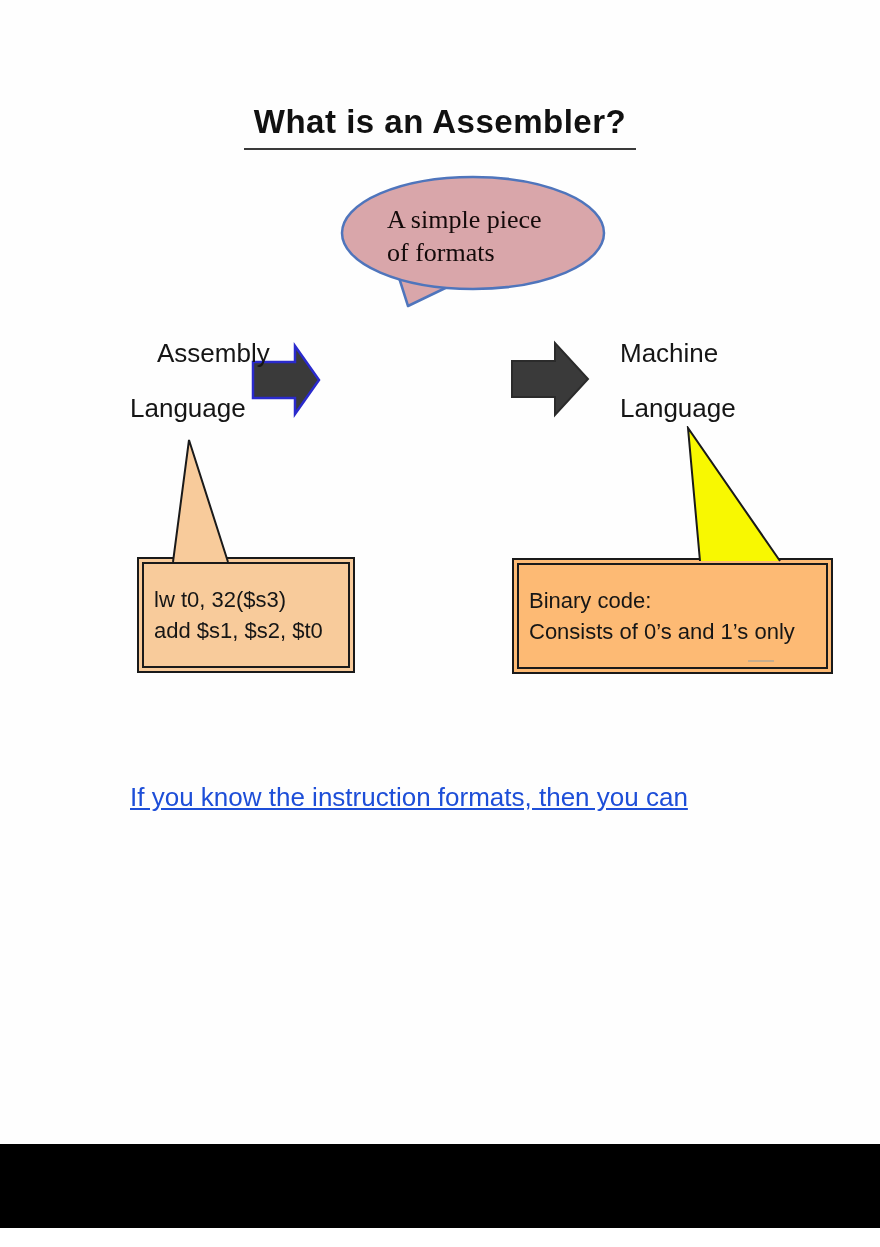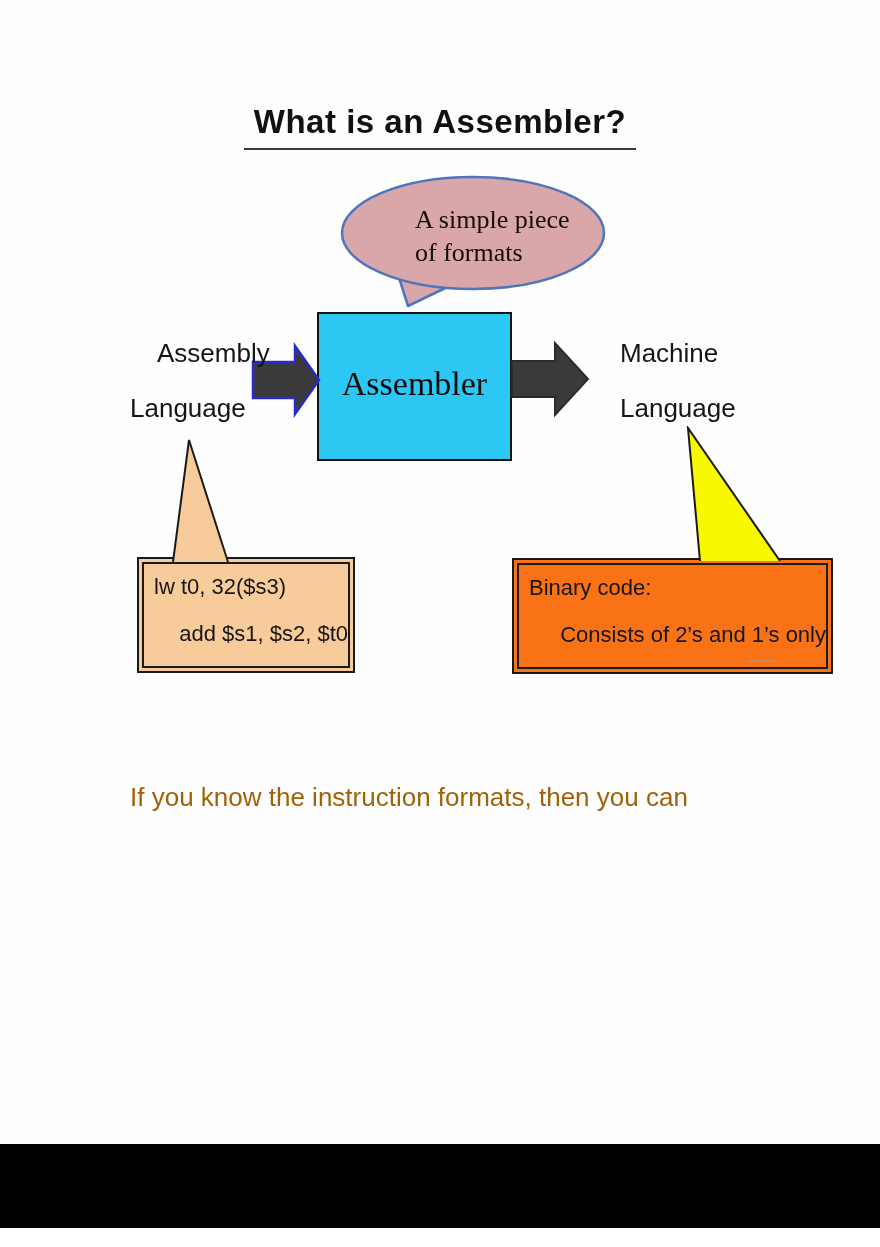--- a/index.html
+++ b/index.html
@@ -15,21 +15,21 @@
   #title-text {
     display: inline-block; font-size: 33px; font-weight: bold;
     letter-spacing: 0.5px; padding: 2px 10px 7px 10px;
     border-bottom: 2px solid #3a3a3a;
   }
 
   
   #bubble-svg { left: 338px; top: 173px; }
   #bubble-text {
     left: 387px; top: 203px; font-family: "Liberation Serif", serif;
-    font-size: 26px; line-height: 33px; color: #140a0a; margin-left: 28px;
+    font-size: 26px; line-height: 33px; color: #140a0a;
   }
 
   
   #assembler-box {
     left: 317px; top: 312px; width: 191px; height: 139px;
     border: 2px solid #111; display: flex; align-items: center; justify-content: center;
     padding-bottom: 6px; box-sizing: content-box;
   }
   #assembler-box .label {
     font-family: "Liberation Serif", serif; font-size: 34px; color: #0a0a0a;
@@ -54,33 +54,33 @@
   .callout {
     position: absolute; border: 2px solid #1a1a1a; box-sizing: border-box;
   }
   .callout .inner {
     position: absolute; top: 3px; left: 3px; right: 3px; bottom: 3px;
     border: 2px solid #1a1a1a;
   }
   .callout .line {
     font-size: 22px; color: #161616; line-height: 30px; margin-left: 10px;
   }
-  .callout .line.first { margin-top: 8px; }
-  .callout .line.second { margin-top: 17px; text-align: right; }
+  .callout .line.first { margin-top: 21px; }
+  .callout .line.second { margin-top: 1px; }
   #code-callout   { left: 137px; top: 557px; width: 218px; height: 116px; }
   #binary-callout { left: 512px; top: 558px; width: 321px; height: 116px; }
   #smudge-mark {
     left: 748px; top: 660px; width: 26px; height: 2px;
     background: #9aa0a0; opacity: 0.55;
   }
 
   
   #paragraph {
     left: 130px; top: 770px; width: 660px;
-    font-size: 26px; line-height: 55px; color: #a16207;
+    font-size: 26px; line-height: 55px; color: #1d4ed8; text-decoration: underline;
   }
 
   
   #footer-bar { left: 0; top: 1144px; width: 880px; height: 103px; }
 </style>
 </head>
 <body>
 
 <div id="page">
 
@@ -90,23 +90,20 @@
 
   <svg class="abs" id="bubble-svg" width="272" height="138" viewBox="0 0 272 138">
     <path d="M57,92 L70,133 L124,107 Z" stroke-width="2.5" stroke-linejoin="round" fill="#d9a6aa" stroke="#4f75bc"></path>
     <ellipse cx="135" cy="60" rx="131" ry="56" stroke-width="2.5" fill="#d9a6aa" stroke="#4f75bc"></ellipse>
   </svg>
   <div class="abs" id="bubble-text">
     <div>A simple piece</div>
     <div>of formats</div>
   </div>
 
-  <div class="abs" id="assembler-box" style="background-color: rgb(44, 199, 242); border-color: rgb(17, 17, 17);">
-    <span class="label">Assembler</span>
-  </div>
 
   <svg class="abs" id="left-arrow-svg" width="74" height="80" viewBox="0 0 74 80">
     <polygon points="4,22 46,22 46,6 70,40 46,74 46,58 4,58" stroke-width="2.5" stroke-linejoin="miter" fill="#3a3a3a" stroke="#2a2acc"></polygon>
   </svg>
 
   <svg class="abs" id="right-arrow-svg" width="84" height="82" viewBox="0 0 84 82">
     <polygon points="4,23 47,23 47,5 80,41 47,77 47,59 4,59" stroke-width="2" stroke-linejoin="miter" fill="#3a3a3a" stroke="#2b2b2b"></polygon>
   </svg>
 
   <div class="flow-label" id="lbl-assembly">Assembly</div>
@@ -117,24 +114,24 @@
   <div class="callout" id="code-callout" style="background-color: rgb(248, 203, 155);">
     <div class="inner">
       <div class="line first">lw t0, 32($s3)</div>
       <div class="line second">add $s1, $s2, $t0</div>
     </div>
   </div>
   <svg class="abs" id="code-tail-svg" width="72" height="125" viewBox="0 0 72 125">
     <path d="M8,124 L24,2 L63,124" stroke-width="2" fill="#f8cb9b" stroke="#1a1a1a"></path>
   </svg>
 
-  <div class="callout" id="binary-callout" style="background-color: #f97316;">
+  <div class="callout" id="binary-callout" style="background-color: #fdba74;">
     <div class="inner">
       <div class="line first">Binary code:</div>
-      <div class="line second">Consists of 2’s and 1’s only</div>
+      <div class="line second">Consists of 0’s and 1’s only</div>
     </div>
   </div>
   <svg class="abs" id="binary-tail-svg" width="110" height="136" viewBox="0 0 110 136">
     <path d="M24,135 L12,2 L104,135" stroke-width="2" fill="#f8f801" stroke="#1a1a1a"></path>
   </svg>
   <div class="abs" id="smudge-mark"></div>
 
   <div class="abs" id="paragraph">
     <div>If you know the instruction formats, then you can</div>
   </div>

